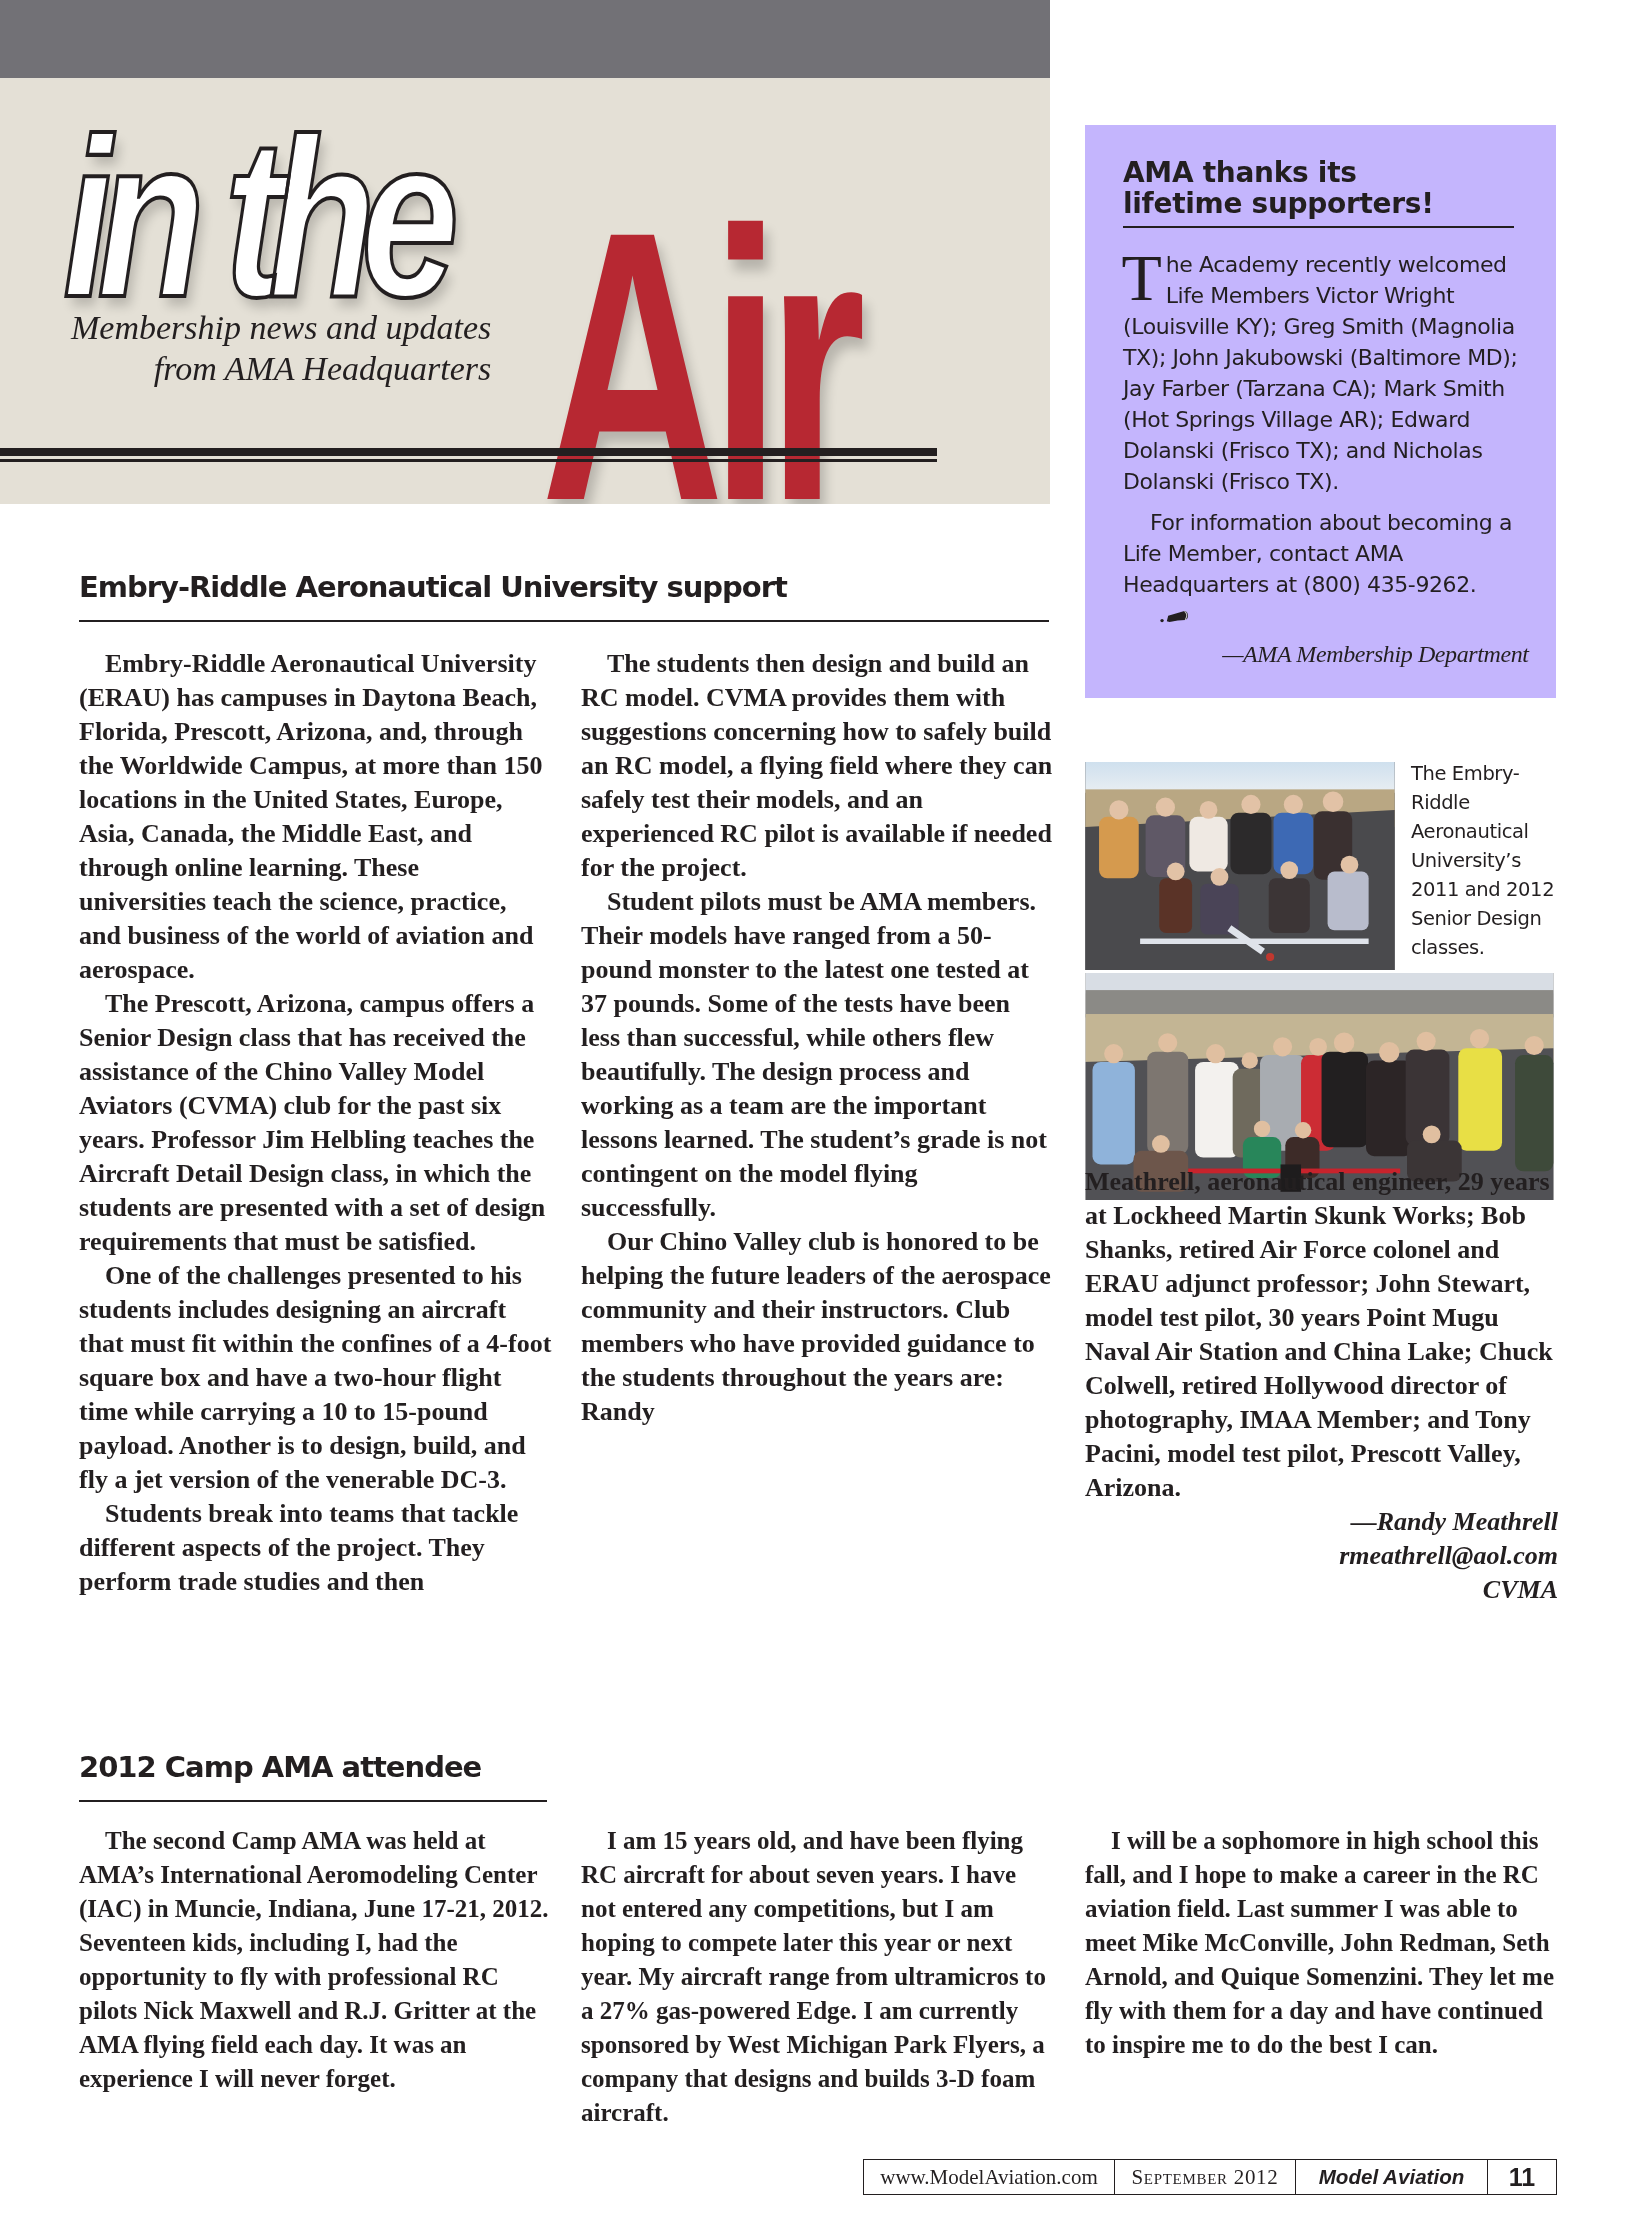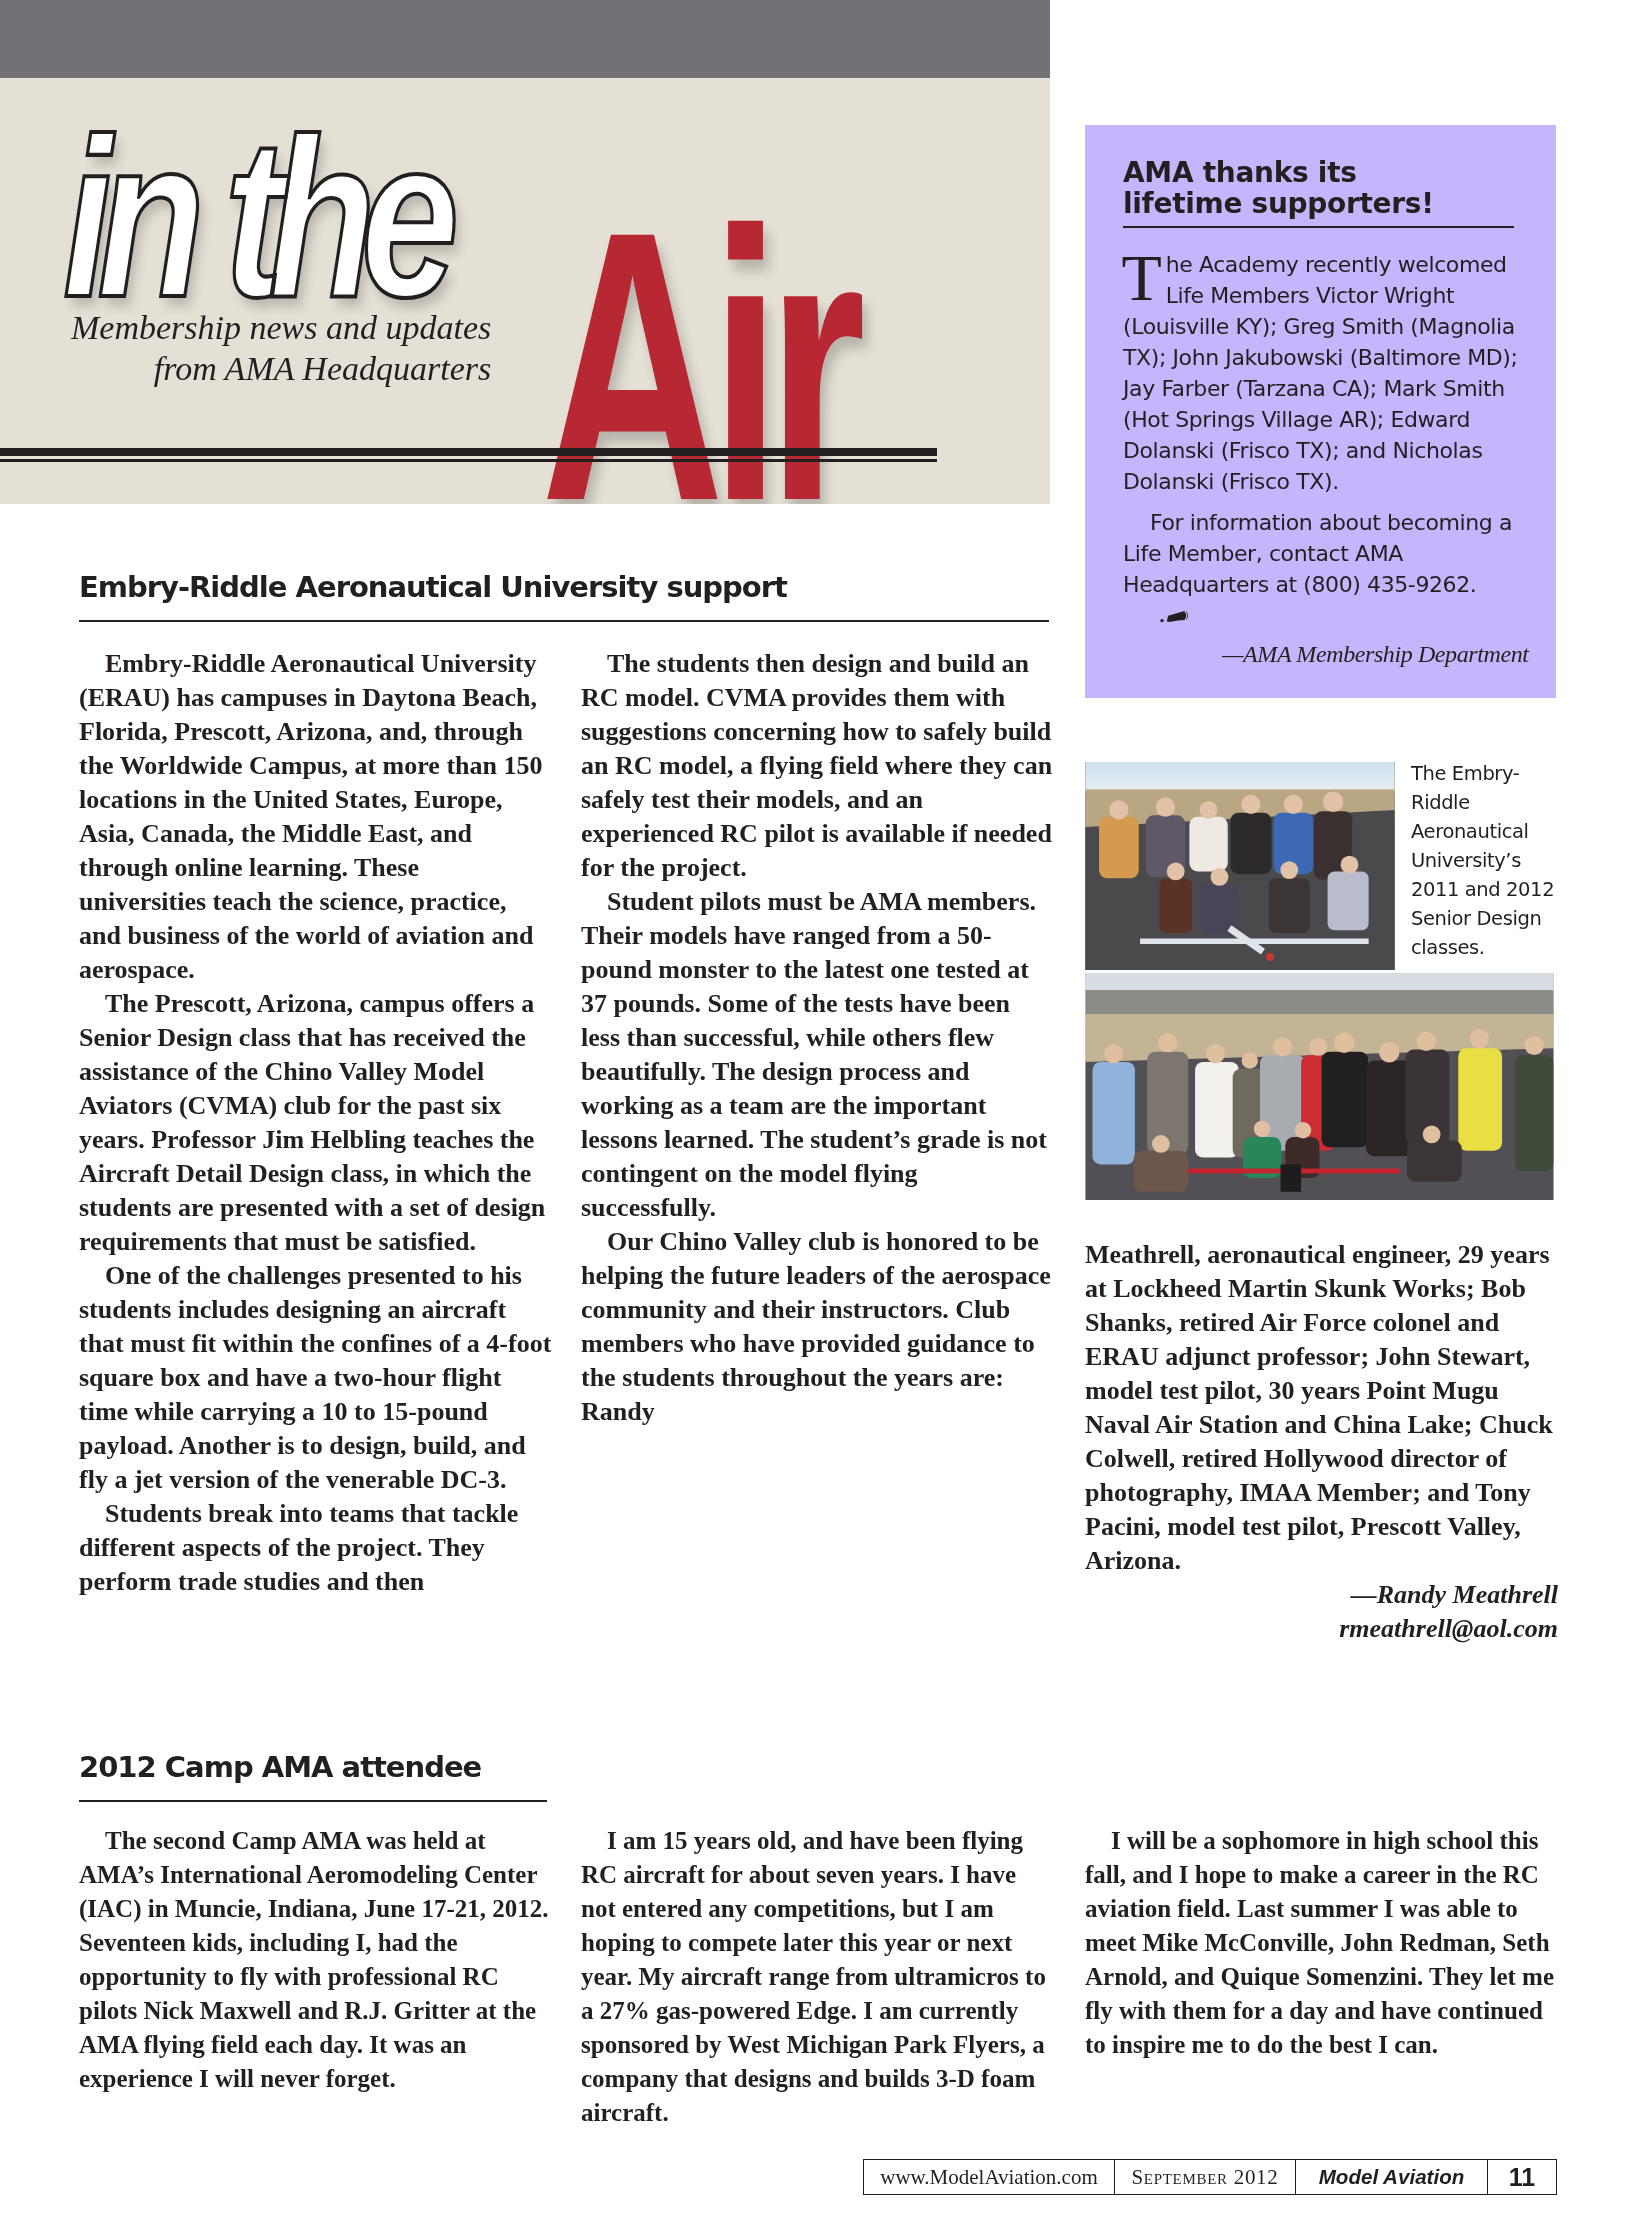--- a/index.html
+++ b/index.html
@@ -213,24 +213,25 @@
         <circle cx="110" cy="250" r="13"></circle>
         <circle cx="258" cy="228" r="12"></circle>
         <circle cx="318" cy="230" r="12"></circle>
         <circle cx="506" cy="236" r="13"></circle>
       </g>
     <rect x="150" y="286" width="310" height="7" fill="#c8232c"></rect>
     <rect x="285" y="280" width="30" height="40" fill="#1e1c1d"></rect>
   </svg>
 </div>
 
-<div class="col" style="left:1085px; top:1238px;">
+<div class="col" style="left:1085px; top:1165px;">
   <p class="noindent">Meathrell, aeronautical engineer, 29 years at Lockheed Martin Skunk Works; Bob Shanks, retired Air Force colonel and ERAU adjunct professor; John Stewart, model test pilot, 30 years Point Mugu Naval Air Station and China Lake; Chuck Colwell, retired Hollywood director of photography, IMAA Member; and Tony Pacini, model test pilot, Prescott Valley, Arizona.</p>
   <p class="sig">—Randy Meathrell</p>
   <p class="sig">rmeathrell@aol.com</p>
+  <p class="sig">CVMA</p>
 </div>
 
 <h2 class="section-heading" style="left:79px; top:1749px; width:468px;">2012 Camp AMA attendee</h2>
 
 <div class="col" style="left:79px; top:1824px; font-size:25px;">
   <p>The second Camp AMA was held at AMA’s International Aeromodeling Center (IAC) in Muncie, Indiana, June 17-21, 2012. Seventeen kids, including I, had the opportunity to fly with professional RC pilots Nick Maxwell and R.J. Gritter at the AMA flying field each day. It was an experience I will never forget.</p>
 </div>
 <div class="col" style="left:581px; top:1824px; font-size:25px;">
   <p>I am 15 years old, and have been flying RC aircraft for about seven years. I have not entered any competitions, but I am hoping to compete later this year or next year. My aircraft range from ultramicros to a 27% gas-powered Edge. I am currently sponsored by West Michigan Park Flyers, a company that designs and builds 3-D foam aircraft.</p>
 </div>

